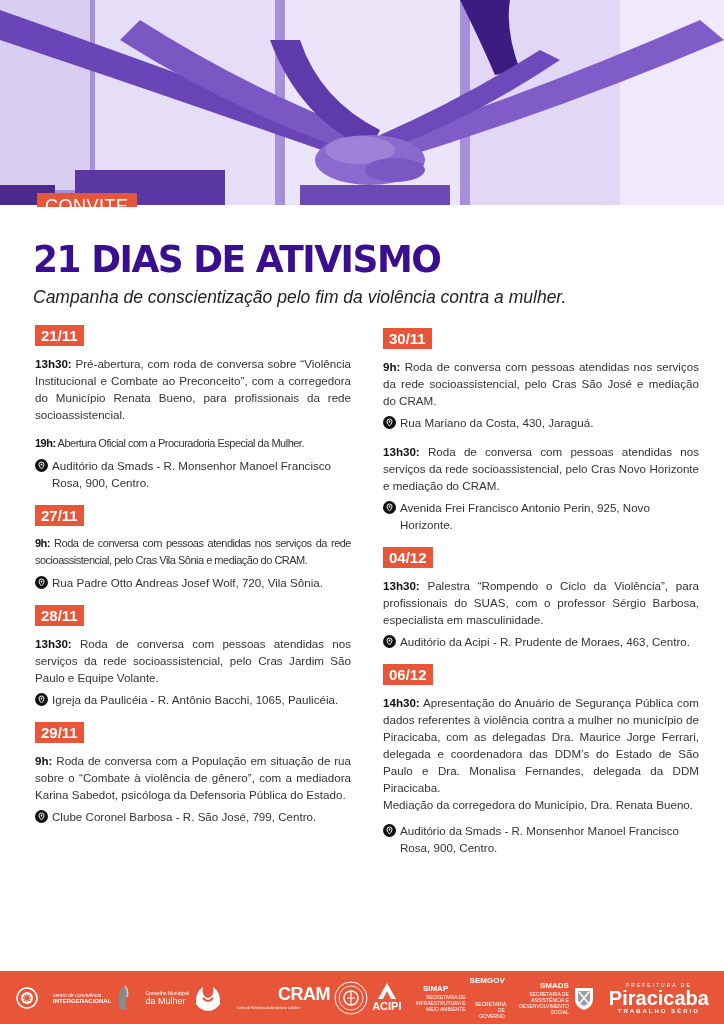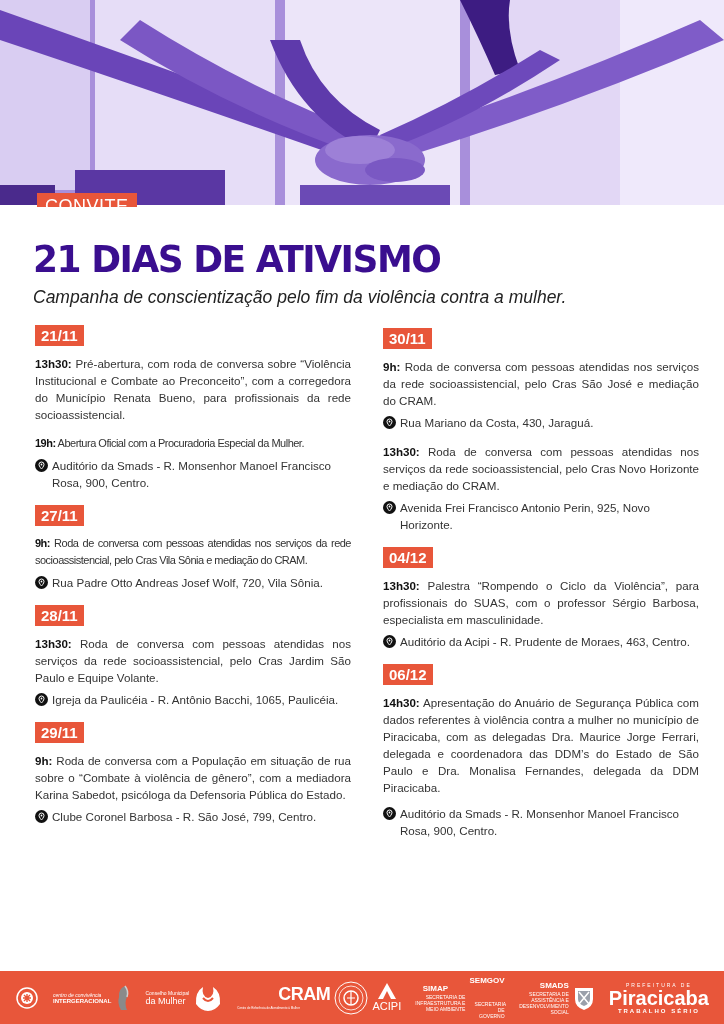--- a/index.html
+++ b/index.html
@@ -30,21 +30,21 @@
   .desc.tight { letter-spacing: -0.5px; font-size: 11px; }
   .loc { display: flex; align-items: flex-start; margin-top: 5px; font-size: 11.6px; line-height: 17px; color: #333; }
   .pin { flex: 0 0 13px; width: 13px; height: 13px; margin: 2px 4px 0 0; }
 
   .footer { position: absolute; left: 0; top: 971px; width: 724px; height: 53px; background: #e8563a;
     display: flex; align-items: center; justify-content: space-between; padding: 0 15px; color: #fff; }
   .logo { display: flex; align-items: center; gap: 14px; color: #fff; }
   .logo .t-small { font-size: 5px; line-height: 6px; text-align: right; }
   .logo .t-bold { font-weight: bold; font-size: 8px; }
   .logo .cram { font-weight: bold; font-size: 18px; letter-spacing: -0.5px; margin-left: 41px; }
-  .logo .acipi { font-weight: normal; font-size: 11px; }
+  .logo .acipi { font-weight: bold; font-size: 11px; }
   .logo .pira { font-weight: bold; font-size: 20px; line-height: 20px; }
   .logo .pira-sub { font-size: 5px; letter-spacing: 2px; text-align: center; }
 </style>
 </head>
 <body>
 
 <div class="hero">
   <svg width="724" height="205" viewBox="0 0 724 205">
     <rect x="0" y="0" width="724" height="205" fill="#a88fdb"></rect>
 
@@ -183,20 +183,21 @@
           </svg>
         <span>Auditório da Acipi - R. Prudente de Moraes, 463, Centro.</span>
       </div>
     </div>
   </div>
 
   <div class="event">
     <div class="date-badge">06/12</div>
     <div class="item">
       <div class="desc"><b>14h30:</b> <span>Apresentação do Anuário de Segurança Pública com dados referentes à violência contra a mulher no município de Piracicaba, com as delegadas Dra. Maurice Jorge Ferrari, delegada e coordenadora das DDM’s do Estado de São Paulo e Dra. Monalisa Fernandes, delegada da DDM Piracicaba.</span></div>
+      <div class="desc" style="text-align:left">Mediação da corregedora do Município, Dra. Renata Bueno.</div>
       <div class="loc" style="margin-top:9px">
         <svg class="pin" viewBox="0 0 13 13">
             <circle cx="6.5" cy="6.5" r="6.5" fill="#111"></circle>
             <path d="M6.5 3 A2.5 2.5 0 0 1 9 5.5 C9 7.3 6.5 10 6.5 10 C6.5 10 4 7.3 4 5.5 A2.5 2.5 0 0 1 6.5 3 Z" fill="none" stroke="#fff" stroke-width="1"></path>
             <circle cx="6.5" cy="5.5" r="0.9" fill="#fff"></circle>
           </svg>
         <span>Auditório da Smads - R. Monsenhor Manoel Francisco Rosa, 900, Centro.</span>
       </div>
     </div>
   </div>

